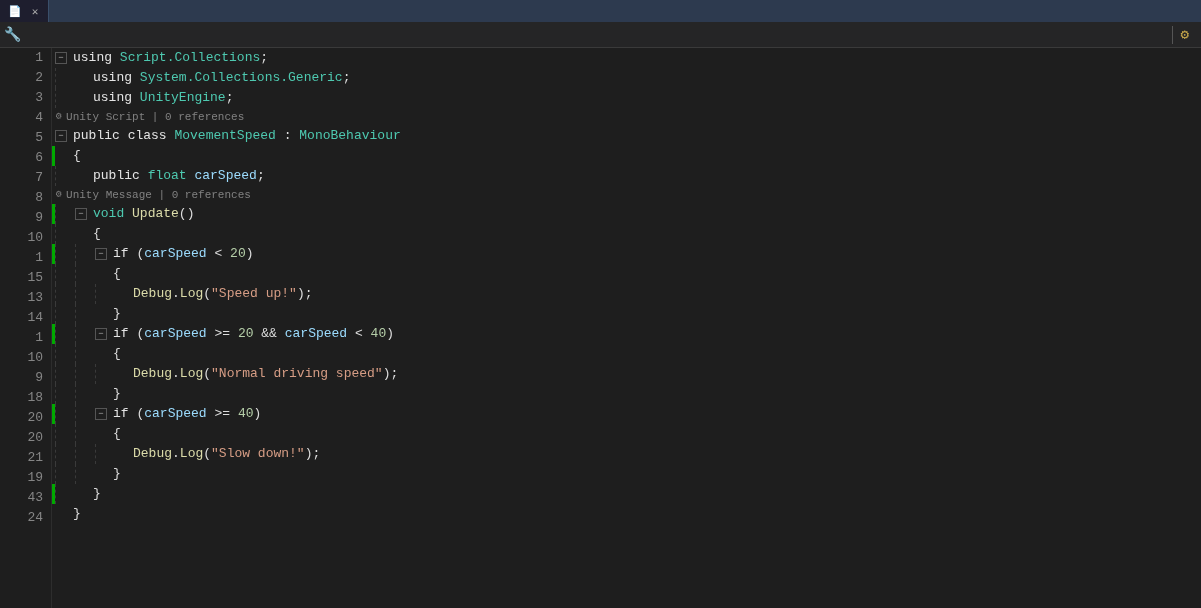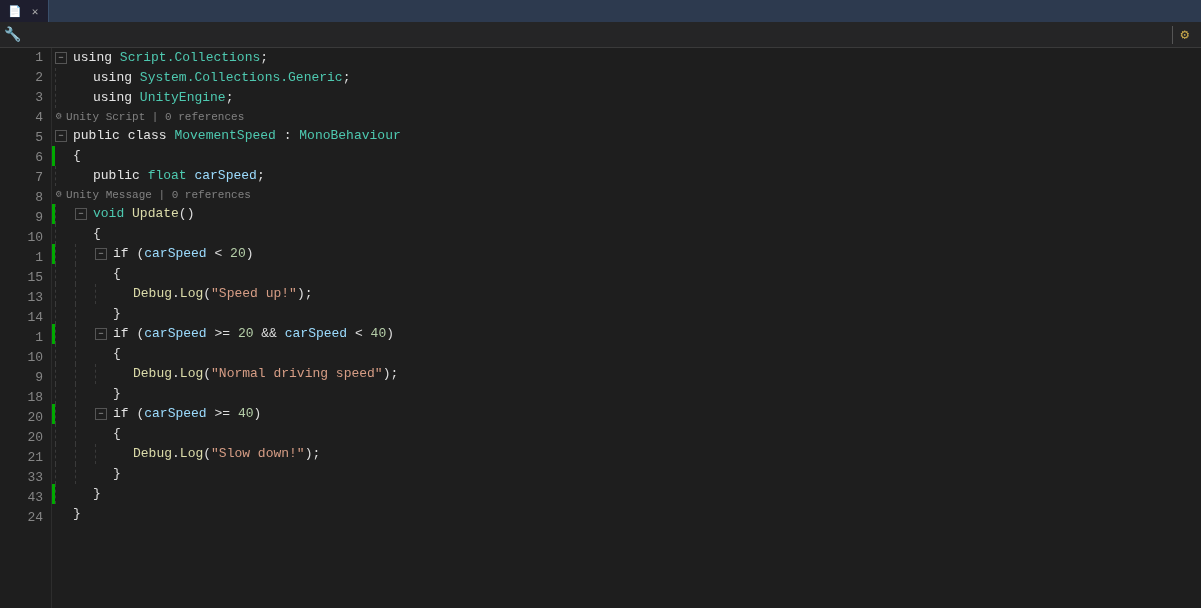--- a/index.html
+++ b/index.html
@@ -209,21 +209,21 @@
       <span class="line-num">15</span>
       <span class="line-num">13</span>
       <span class="line-num">14</span>
       <span class="line-num">1</span>
       <span class="line-num">10</span>
       <span class="line-num">9</span>
       <span class="line-num">18</span>
       <span class="line-num">20</span>
       <span class="line-num">20</span>
       <span class="line-num">21</span>
-      <span class="line-num">33</span>
+      <span class="line-num">19</span>
       <span class="line-num">43</span>
       <span class="line-num">24</span>
     </div>
 
   <div class="code-content" id="code-content">
       <div class="code-line" style="position: relative; border-left: 3px solid transparent;"><span class="fold-marker">−</span><span class="line-content"><span class="kw-blue">using</span> <span class="ns">Script.Collections</span><span class="plain">;</span></span></div>
       <div class="code-line" style="position: relative; border-left: 3px solid transparent;"><span style="display:inline-block; width:20px; border-left: 1px dashed #3a3a3a; height:20px; vertical-align:middle;">&nbsp;</span><span style="display:inline-block; width:14px;"></span><span class="line-content"><span class="kw-blue">using</span> <span class="ns">System.Collections.Generic</span><span class="plain">;</span></span></div>
       <div class="code-line" style="position: relative; border-left: 3px solid transparent;"><span style="display:inline-block; width:20px; border-left: 1px dashed #3a3a3a; height:20px; vertical-align:middle;">&nbsp;</span><span style="display:inline-block; width:14px;"></span><span class="line-content"><span class="kw-blue">using</span> <span class="ns">UnityEngine</span><span class="plain">;</span></span></div>
       <div class="code-line" style="position: relative; border-left: 3px solid transparent;"><span style="display:inline-block; width:14px;"></span><span class="line-content"></span></div>
       <div class="codelens">

